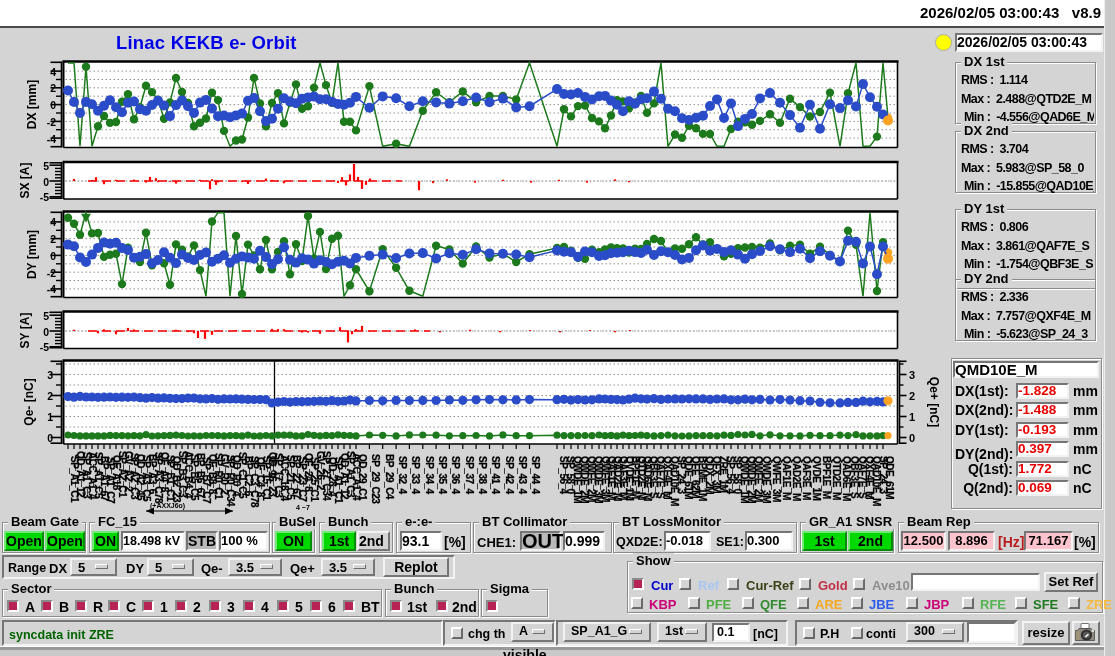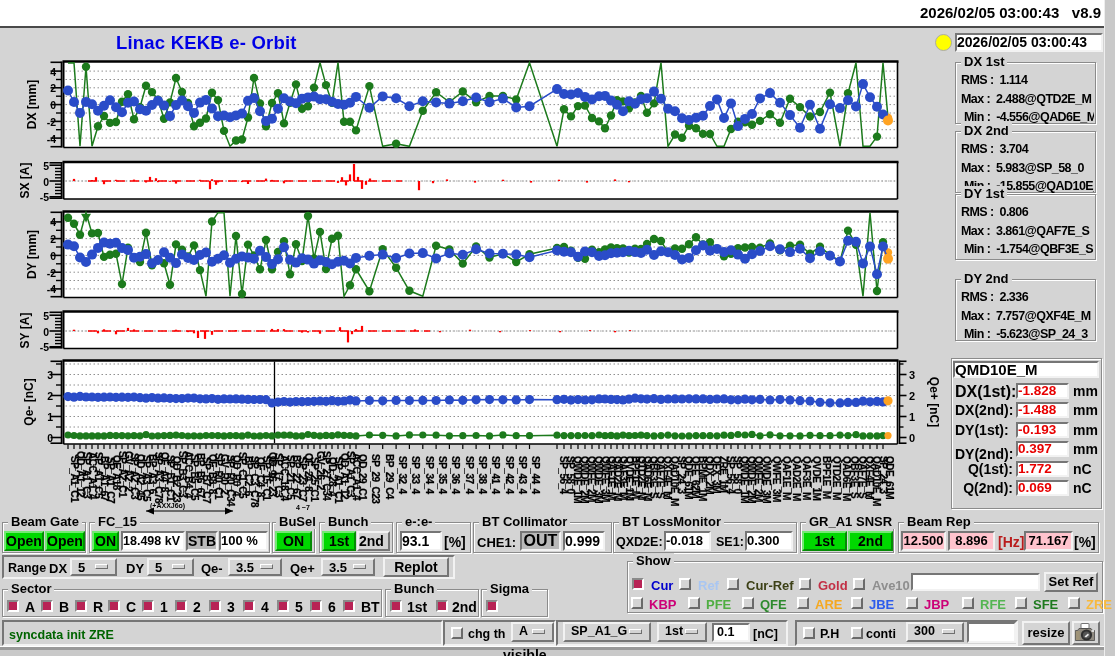--- a/index.html
+++ b/index.html
@@ -1118,35 +1118,35 @@
     <div class="t" style="left:5px;top:10px;font-size:12.5px;letter-spacing:-0.55px;white-space:nowrap;width:133px;overflow:hidden">RMS :&nbsp; 1.114</div>
     <div class="t" style="left:5px;top:28.5px;font-size:12.5px;letter-spacing:-0.55px;white-space:nowrap;width:133px;overflow:hidden">Max :&nbsp; 2.488@QTD2E_M</div>
     <div class="t" style="left:5px;top:47.0px;font-size:12.5px;letter-spacing:-0.55px;white-space:nowrap;width:133px;overflow:hidden">&nbsp;Min :&nbsp; -4.556@QAD6E_M</div>
   </div>
 <div class="a grp" style="left:955px;top:131px;width:141px;height:62px">
     <div class="glb">DX 2nd</div>
     <div class="t" style="left:5px;top:10px;font-size:12.5px;letter-spacing:-0.55px;white-space:nowrap;width:133px;overflow:hidden">RMS :&nbsp; 3.704</div>
     <div class="t" style="left:5px;top:28.5px;font-size:12.5px;letter-spacing:-0.55px;white-space:nowrap;width:133px;overflow:hidden">Max :&nbsp; 5.983@SP_58_0</div>
     <div class="t" style="left:5px;top:47.0px;font-size:12.5px;letter-spacing:-0.55px;white-space:nowrap;width:133px;overflow:hidden">&nbsp;Min :&nbsp; -15.855@QAD10E_M</div>
   </div>
-<div class="a grp" style="left:955px;top:194px;width:141px;height:66px">
+<div class="a grp" style="left:955px;top:209px;width:141px;height:80px">
     <div class="glb">DY 1st</div>
     <div class="t" style="left:5px;top:10px;font-size:12.5px;letter-spacing:-0.55px;white-space:nowrap;width:133px;overflow:hidden">RMS :&nbsp; 0.806</div>
     <div class="t" style="left:5px;top:28.5px;font-size:12.5px;letter-spacing:-0.55px;white-space:nowrap;width:133px;overflow:hidden">Max :&nbsp; 3.861@QAF7E_S</div>
     <div class="t" style="left:5px;top:47.0px;font-size:12.5px;letter-spacing:-0.55px;white-space:nowrap;width:133px;overflow:hidden">&nbsp;Min :&nbsp; -1.754@QBF3E_S</div>
   </div>
 <div class="a grp" style="left:955px;top:279px;width:141px;height:62px">
     <div class="glb">DY 2nd</div>
     <div class="t" style="left:5px;top:10px;font-size:12.5px;letter-spacing:-0.55px;white-space:nowrap;width:133px;overflow:hidden">RMS :&nbsp; 2.336</div>
     <div class="t" style="left:5px;top:28.5px;font-size:12.5px;letter-spacing:-0.55px;white-space:nowrap;width:133px;overflow:hidden">Max :&nbsp; 7.757@QXF4E_M</div>
     <div class="t" style="left:5px;top:47.0px;font-size:12.5px;letter-spacing:-0.55px;white-space:nowrap;width:133px;overflow:hidden">&nbsp;Min :&nbsp; -5.623@SP_24_3</div>
   </div>
 <div class="a" style="left:951px;top:358px;width:151px;height:151px;border:1px solid #8b8b8b;box-shadow:inset 1px 1px 0 #fff,1px 1px 0 #fff"></div>
 <div class="wh a" style="left:953px;top:361px;width:146px;height:17px;font-size:15px;line-height:13px">QMD10E_M</div>
-<div class="t" style="left:955px;top:383px;width:58px;text-align:center;font-size:16px">DX(1st):</div>
+<div class="t" style="left:955px;top:383px;width:58px;text-align:left;font-size:14px">DX(1st):</div>
 <div class="wh a" style="left:1016px;top:383px;width:53px;height:16px;font-size:13.5px;line-height:12.5px;color:#e80000">-1.828</div>
 <div class="t" style="left:1073px;top:383px;font-size:14px">mm</div>
 <div class="t" style="left:955px;top:402.4px;width:58px;text-align:right;font-size:14px">DX(2nd):</div>
 <div class="wh a" style="left:1016px;top:402.4px;width:53px;height:16px;font-size:13.5px;line-height:12.5px;color:#e80000">-1.488</div>
 <div class="t" style="left:1073px;top:402.4px;font-size:14px">mm</div>
 <div class="t" style="left:955px;top:421.79999999999995px;width:58px;text-align:left;font-size:14px">DY(1st):</div>
 <div class="wh a" style="left:1016px;top:421.79999999999995px;width:53px;height:16px;font-size:13.5px;line-height:12.5px;color:#e80000">-0.193</div>
 <div class="t" style="left:1073px;top:421.79999999999995px;font-size:14px">mm</div>
 <div class="t" style="left:955px;top:446px;width:58px;text-align:right;font-size:14px">DY(2nd):</div>
 <div class="wh a" style="left:1016px;top:441.19999999999993px;width:53px;height:16px;font-size:13.5px;line-height:12.5px;color:#e80000">0.397</div>
@@ -1180,21 +1180,21 @@
 <div class="rs a" style="left:357px;top:531px;width:33px;height:20px;font-size:14px;line-height:16px">2nd</div>
 <div class="a grp" style="left:396px;top:522px;width:75px;height:31px">
     <div class="glb" style="left:5px">e-:e-</div>
   </div>
 <div class="wh a" style="left:400px;top:531px;width:42px;height:20px;font-size:14px;line-height:16px">93.1</div>
 <div class="t" style="left:444px;top:534px;font-size:14px;color:#000;">[%]</div>
 <div class="a grp" style="left:473px;top:522px;width:139px;height:31px">
     <div class="glb" style="left:5px">BT&nbsp;Collimator</div>
   </div>
 <div class="t" style="left:477px;top:535px;font-size:13px;color:#000;">CHE1:</div>
-<div class="gy a" style="left:520px;top:531px;width:41px;height:20px;font-size:16px;line-height:16px">OUT</div>
+<div class="gy a" style="left:520px;top:531px;width:41px;height:20px;font-size:20px;line-height:16px">OUT</div>
 <div class="wh a" style="left:563px;top:531px;width:42px;height:20px;font-size:14px;line-height:16px">0.999</div>
 <div class="a grp" style="left:613px;top:522px;width:184px;height:31px">
     <div class="glb" style="left:5px">BT&nbsp;LossMonitor</div>
   </div>
 <div class="t" style="left:616px;top:535px;font-size:12.5px;color:#000;">QXD2E:</div>
 <div class="wh a" style="left:664px;top:531px;width:47px;height:20px;font-size:13px;line-height:16px">-0.018</div>
 <div class="t" style="left:716px;top:535px;font-size:12.5px;color:#000;">SE1:</div>
 <div class="wh a" style="left:745px;top:531px;width:48px;height:20px;font-size:13px;line-height:16px">0.300</div>
 <div class="a grp" style="left:800px;top:522px;width:94px;height:31px">
     <div class="glb" style="left:5px">GR_A1&nbsp;SNSR</div>

